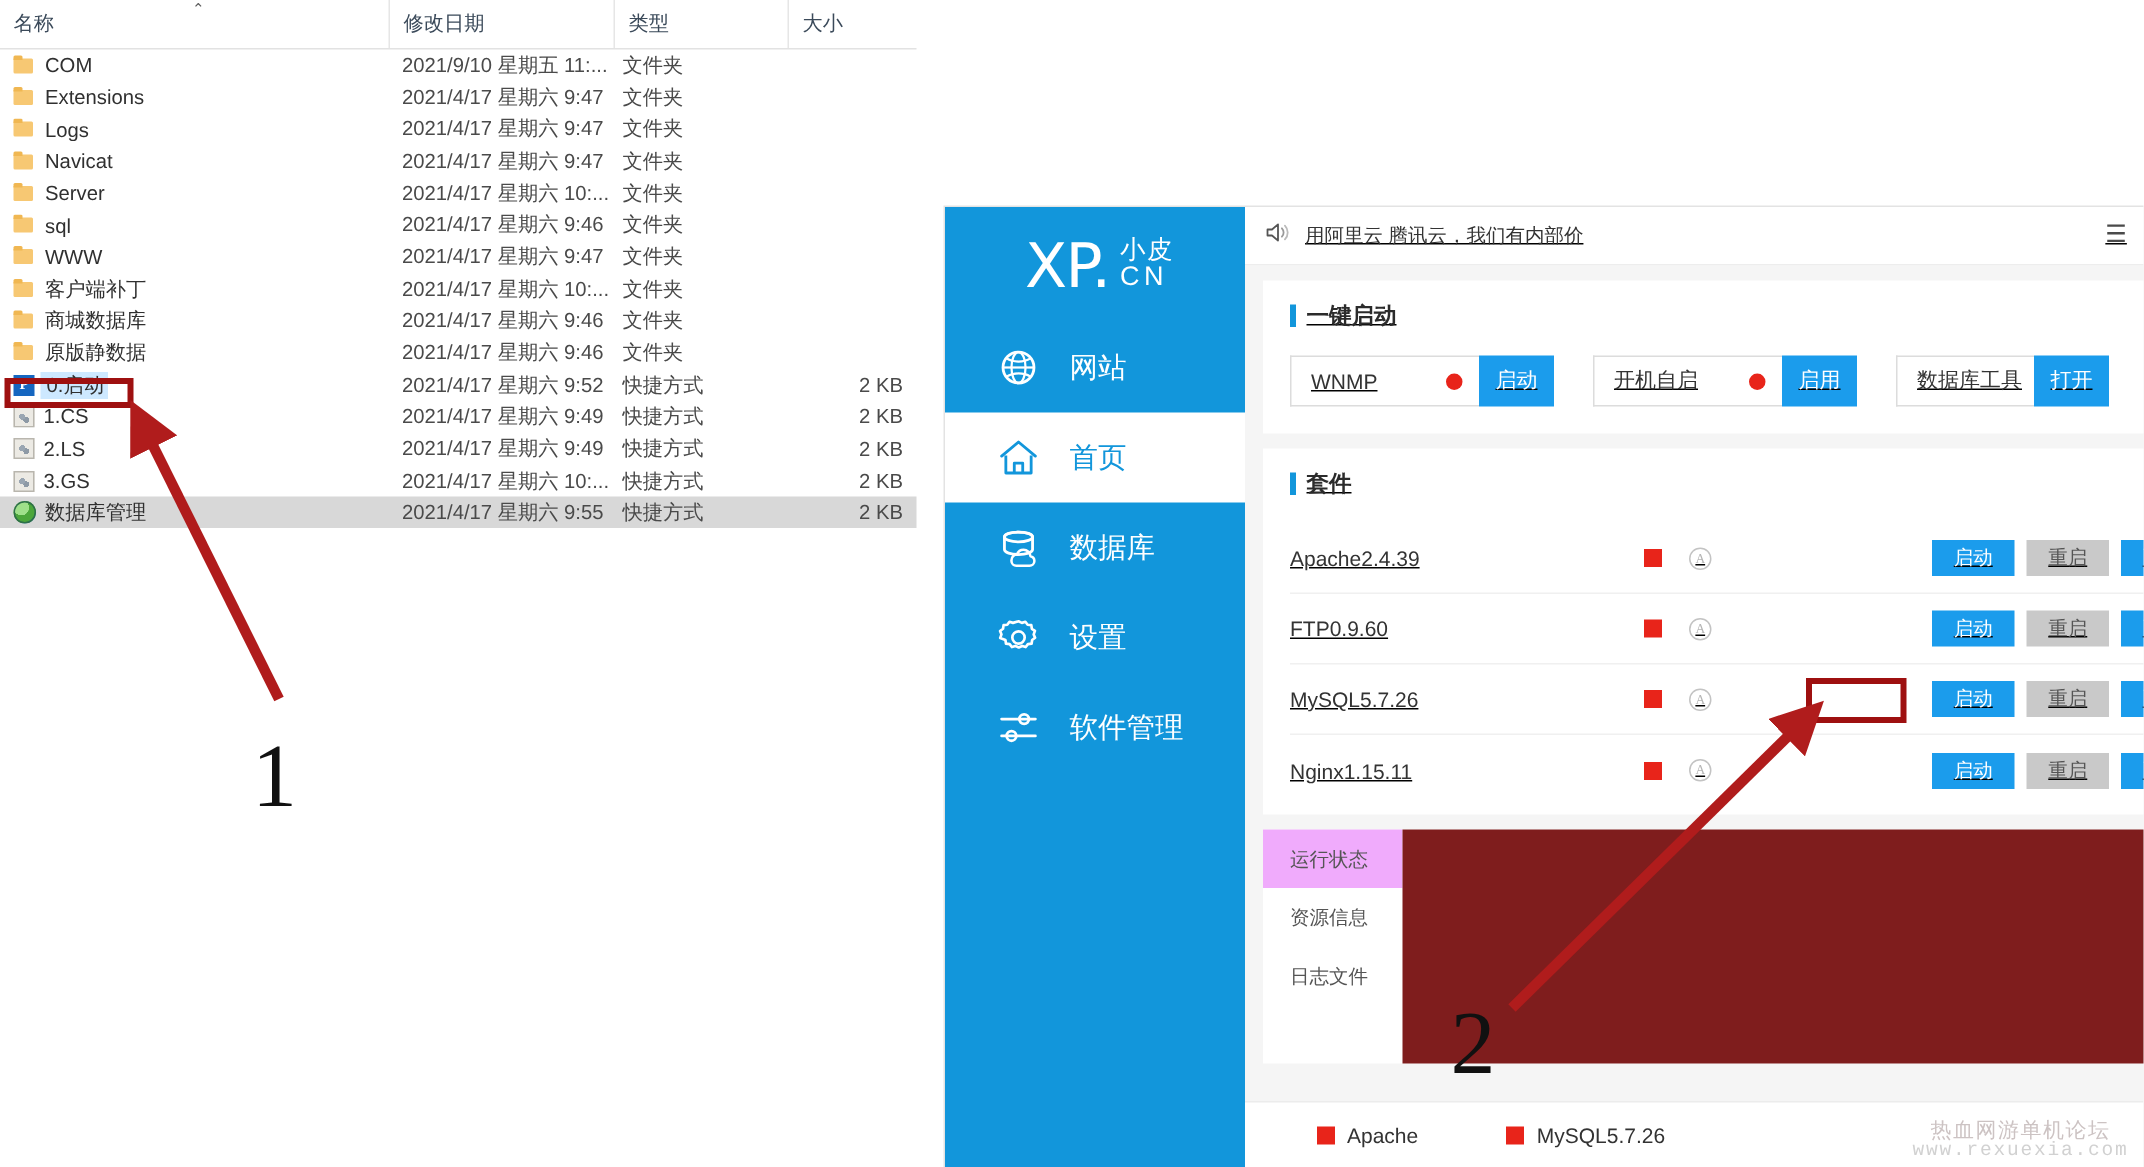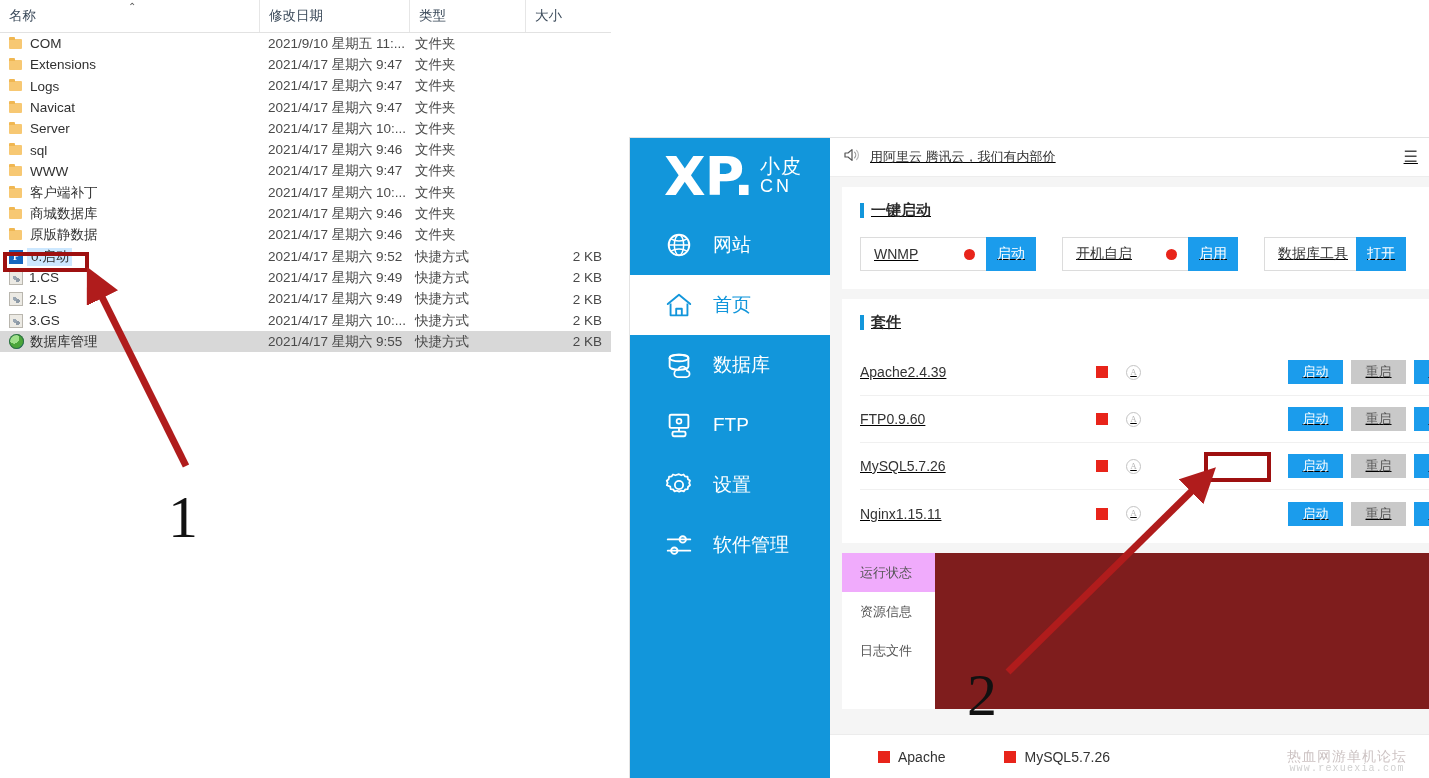--- a/index.html
+++ b/index.html
@@ -102,28 +102,28 @@
   #xp-side {
     position:absolute; left:0; top:0; width:200px; height:640px;
     background:#1296db;
   }
   #xp-logo {
     height:77px; display:flex; align-items:center; justify-content:center;
     padding-left:6px;
   }
   .logo-xp {
     font-family:"DejaVu Sans","Liberation Sans",sans-serif;
-    font-size:54px; font-weight:700; color:#ffffff; letter-spacing:-1px;
+    font-size:41px; font-weight:400; color:#ffffff; letter-spacing:-1px;
     line-height:46px;
   }
   .logo-right {
     margin-left:7px; display:flex; flex-direction:column;
     line-height:1.02; color:#ffffff; padding-bottom:2px;
   }
-  .logo-cn1 { font-size:20px; letter-spacing:1px; }
+  .logo-cn1 { font-size:17px; letter-spacing:1px; }
   .logo-cn2 { font-size:18px; letter-spacing:3px; font-weight:300;}
 
   .side-item {
     height:60px; display:flex; align-items:center;
     padding-left:34px; color:#ffffff; font-size:19px; cursor:pointer;
     user-select:none;
   }
   .side-item.active { background:#ffffff; color:#1296db; }
   .side-ico { width:30px; height:30px; flex:0 0 30px; margin-right:19px; }
   .side-ico svg { width:30px; height:30px; display:block; }
@@ -215,21 +215,21 @@
     background:#ffffff; border-top:1px solid #ececec;
     display:flex; align-items:center; padding-left:48px;
   }
   .leg { display:flex; align-items:center; font-size:14px; color:#333; margin-right:59px;}
   .leg-sq { width:12px; height:12px; background:#e8241a; margin-right:8px;}
   #watermark {
     position:absolute; right:6px; bottom:4px; width:152px; text-align:center;
     color:#bdbdbd; line-height:1.05; opacity:.85; user-select:none;
   }
   #wm1 { font-size:14px; letter-spacing:1px; color:#c4b9b9;}
-  #wm2 { font-size:10px; letter-spacing:1.2px; color:#c9c9c9; font-family:"Liberation Mono",monospace;}
+  #wm2 { font-size:13px; letter-spacing:1.2px; color:#c9c9c9; font-family:"Liberation Mono",monospace;}
 
   
   #anno { position:absolute; left:0; top:0; width:1429px; height:778px; pointer-events:none;}
   .redbox { position:absolute; border:4px solid #9e1010; }
   #redbox-1 { left:3px;    top:252px; width:86px;  height:20px; }
   #redbox-2 { left:1204px; top:452px; width:67px;  height:30px; }
   .bignum {
     position:absolute; font-size:60px; color:#111; font-weight:400;
     font-family:"Liberation Serif","DejaVu Serif",serif; line-height:60px;
   }
@@ -431,31 +431,20 @@
         <div class="side-item">
           <span class="side-ico">
             <svg viewBox="0 0 32 32">
               <path d="M6 8.5c0-2 4.5-3.5 10-3.5s10 1.5 10 3.5v9c0 2-4.5 3.5-10 3.5" fill="none" stroke="#ffffff" stroke-width="2" stroke-linecap="round"></path>
               <path d="M6 8.5v9c0 2 4.5 3.5 10 3.5" fill="none" stroke="#ffffff" stroke-width="2"></path>
               <ellipse cx="16" cy="8.5" rx="10" ry="3.5" fill="none" stroke="#ffffff" stroke-width="2"></ellipse>
               <path d="M11 25c0-2.2 1.8-4 4-4 .6-2 2.4-3.4 4.6-3.4 2.6 0 4.7 2 4.9 4.6 1.6.3 2.8 1.7 2.8 3.4 0 1.9-1.6 3.4-3.5 3.4H14.5C12.6 29 11 27.5 11 25.6z" fill="none" stroke="#ffffff" stroke-width="1.8" stroke-linejoin="round"></path>
             </svg>
           </span>
           <span>数据库</span>
-        </div>
-        <div class="side-item">
-          <span class="side-ico">
-            <svg viewBox="0 0 32 32">
-              <rect x="6" y="5" width="20" height="14" rx="1.5" fill="none" stroke="#ffffff" stroke-width="2"></rect>
-              <path d="M16 19v4" stroke="#ffffff" stroke-width="2"></path>
-              <rect x="9" y="23" width="14" height="5" rx="1.5" fill="none" stroke="#ffffff" stroke-width="2"></rect>
-              <circle cx="16" cy="12" r="2.6" fill="none" stroke="#ffffff" stroke-width="1.8"></circle>
-            </svg>
-          </span>
-          <span>FTP</span>
         </div>
         <div class="side-item">
           <span class="side-ico">
             <svg viewBox="0 0 32 32">
               <path d="M16 4.5l2.4 1.1 2.5-.8 1.6 2.1 2.6.3.4 2.6 2.2 1.5-.9 2.5 1 2.4-2.1 1.6-.4 2.6-2.6.3-1.6 2.1-2.5-.8-2.4 1.1-2.4-1.1-2.5.8-1.6-2.1-2.6-.3-.4-2.6L3 16.3l.9-2.5-1-2.4 2.1-1.6.4-2.6 2.6-.3L9.6 4.8l2.5.8z" fill="none" stroke="#ffffff" stroke-width="1.9" stroke-linejoin="round"></path>
               <circle cx="16" cy="16" r="4.4" fill="none" stroke="#ffffff" stroke-width="1.9"></circle>
             </svg>
           </span>
           <span>设置</span>
         </div>

